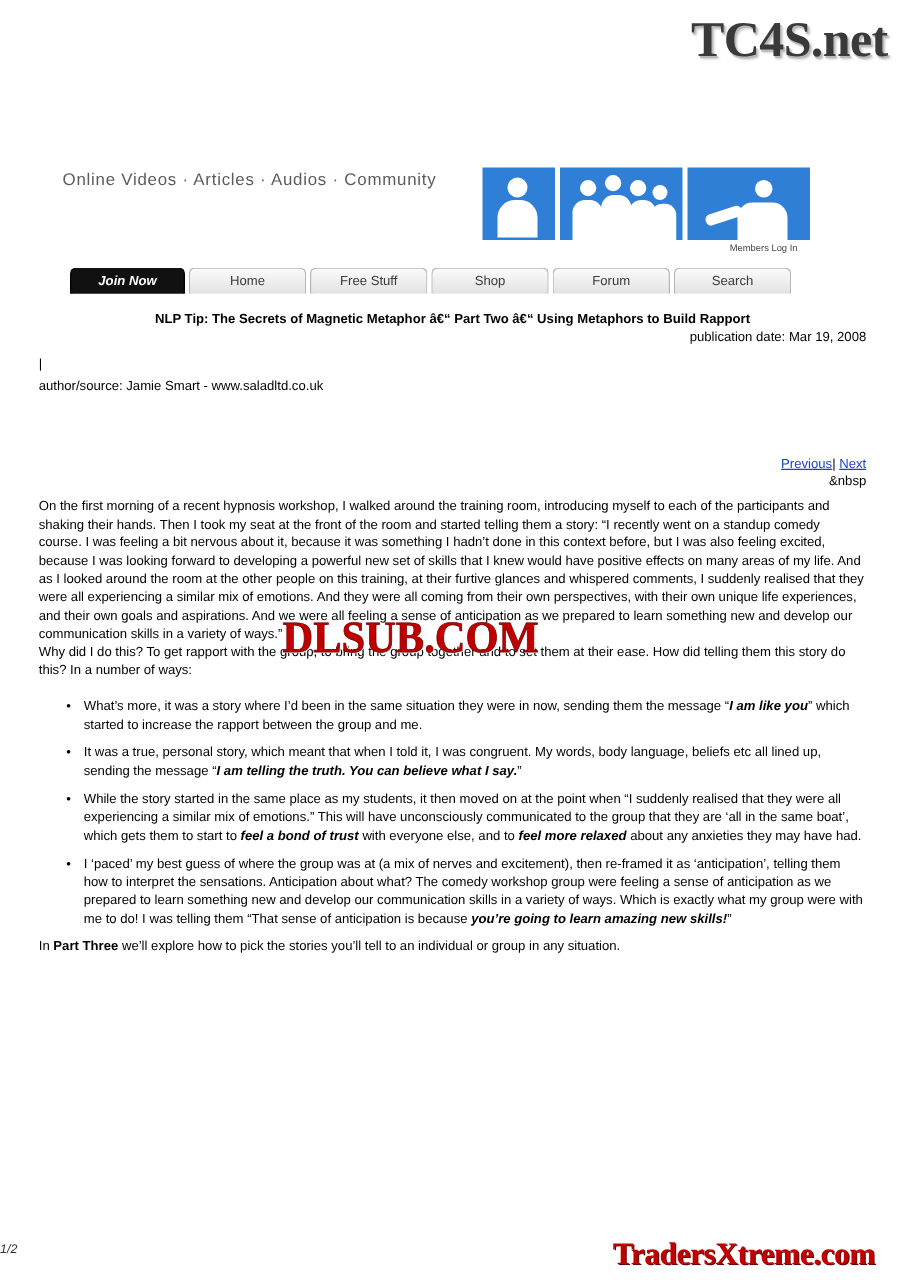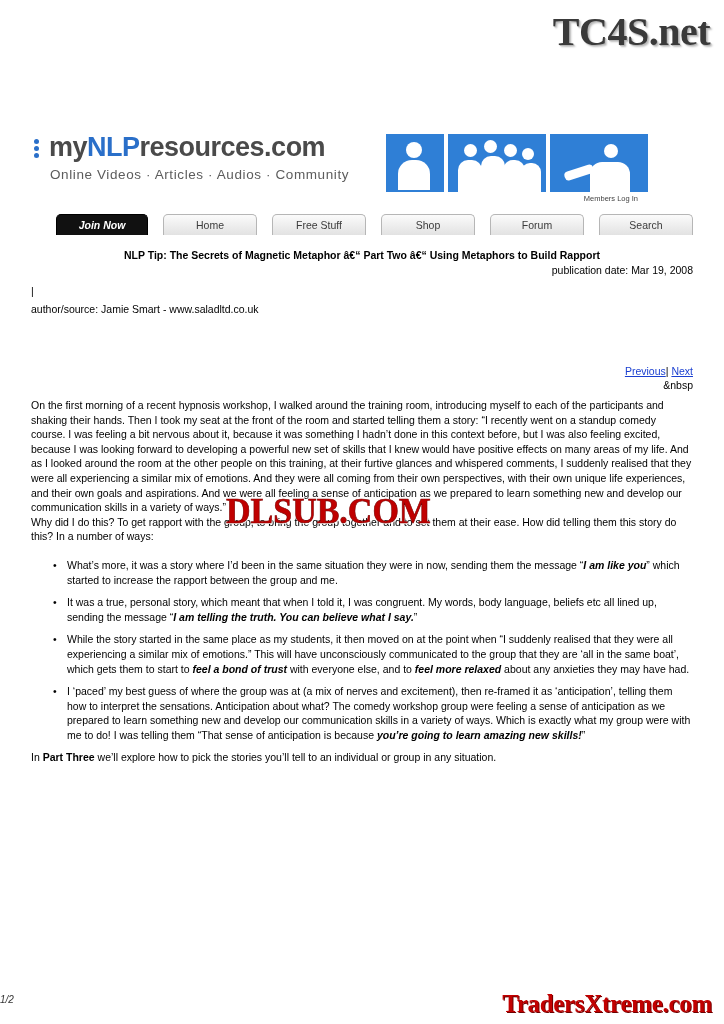--- a/index.html
+++ b/index.html
@@ -112,21 +112,21 @@
     color: #444;
   }
 
   
   .nav {
     position: absolute;
     top: 214px;
     left: 56px;
     display: flex;
     align-items: flex-end;
-    gap: 15px;
+    gap: 3px;
   }
   .tab {
     width: 92px;
     height: 20px;
     line-height: 20px;
     text-align: center;
     font-size: 10.5px;
     color: #3b3b3b;
     background: linear-gradient(#fbfbfb, #e2e2e2);
     border: 1px solid #b6b6b6;
@@ -240,42 +240,39 @@
     left: 0;
     right: 0;
     bottom: 19px;
     text-align: left;
     font-size: 10px;
     font-style: italic;
     color: #333;
   }
   .tx-footer {
     position: absolute;
-    right: 12px;
+    right: 24px;
     bottom: 6px;
     font-family: "Liberation Serif", serif;
     font-weight: bold;
     font-size: 25px;
     color: #c20000;
     text-shadow: 1px 1px 0 #6e0000;
     letter-spacing: -0.3px;
   }
 </style>
 </head>
 <body>
 
 <div class="page">
 
   <div class="tc4s">TC4S.net</div>
 
   <div class="site-header">
     <div class="logo-wrap">
-      <div class="logo-line1">
-        <span class="logo-dots"><i></i><i></i><i></i></span><span>my</span><span class="nlp">NLP</span><span>resources.com</span>
-      </div>
       <div class="logo-line2">Online Videos · Articles · Audios · Community</div>
     </div>
 
     <div class="banner-imgs">
       <div class="banner-img bi1">
         <div class="fig" style="left:20px;top:8px;width:16px;height:16px;border-radius:50%;"></div>
         <div class="fig" style="left:12px;top:26px;width:32px;height:30px;border-radius:14px 14px 0 0;"></div>
       </div>
       <div class="banner-img bi2">
         <div class="fig" style="left:16px;top:10px;width:13px;height:13px;border-radius:50%;"></div>

